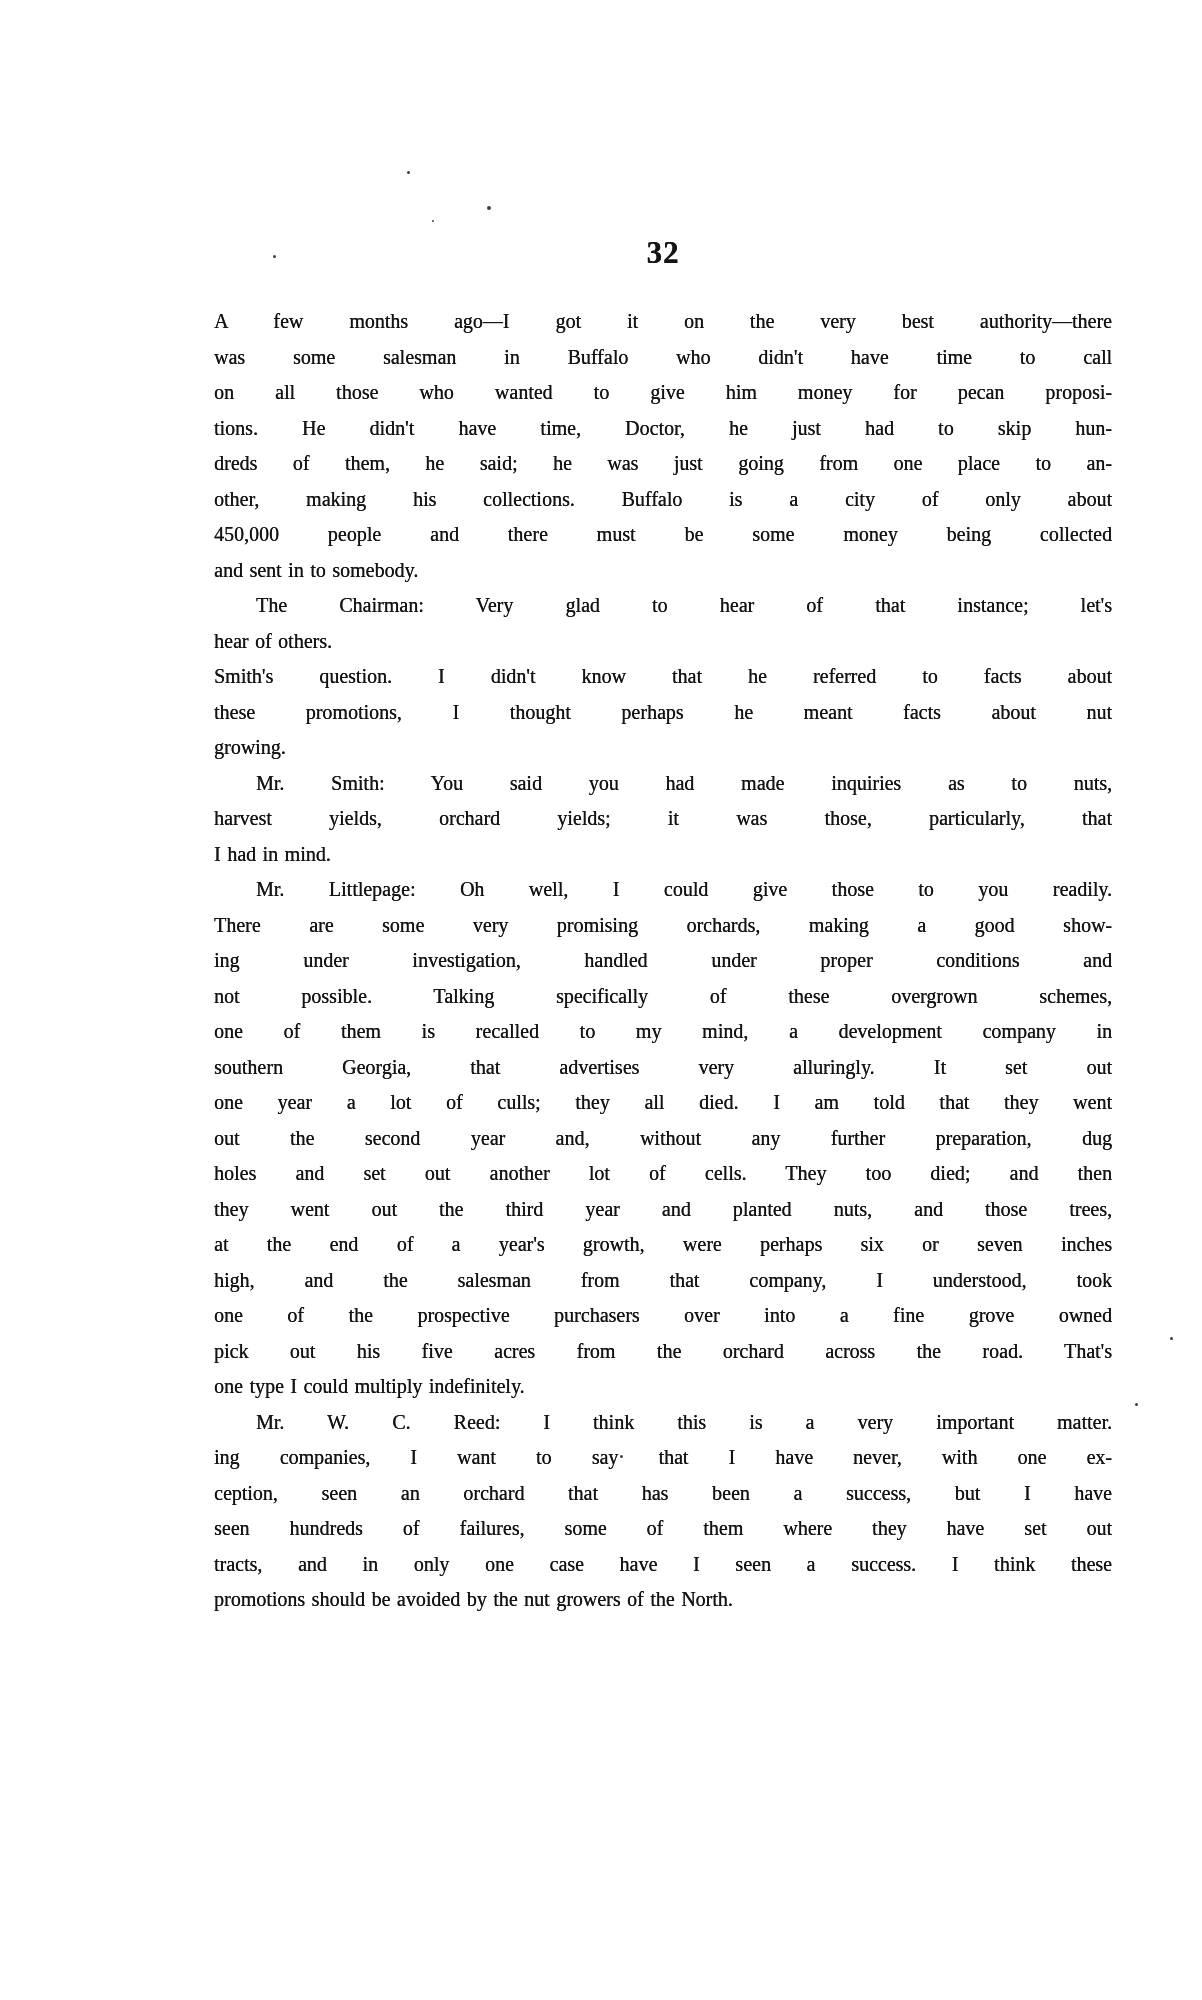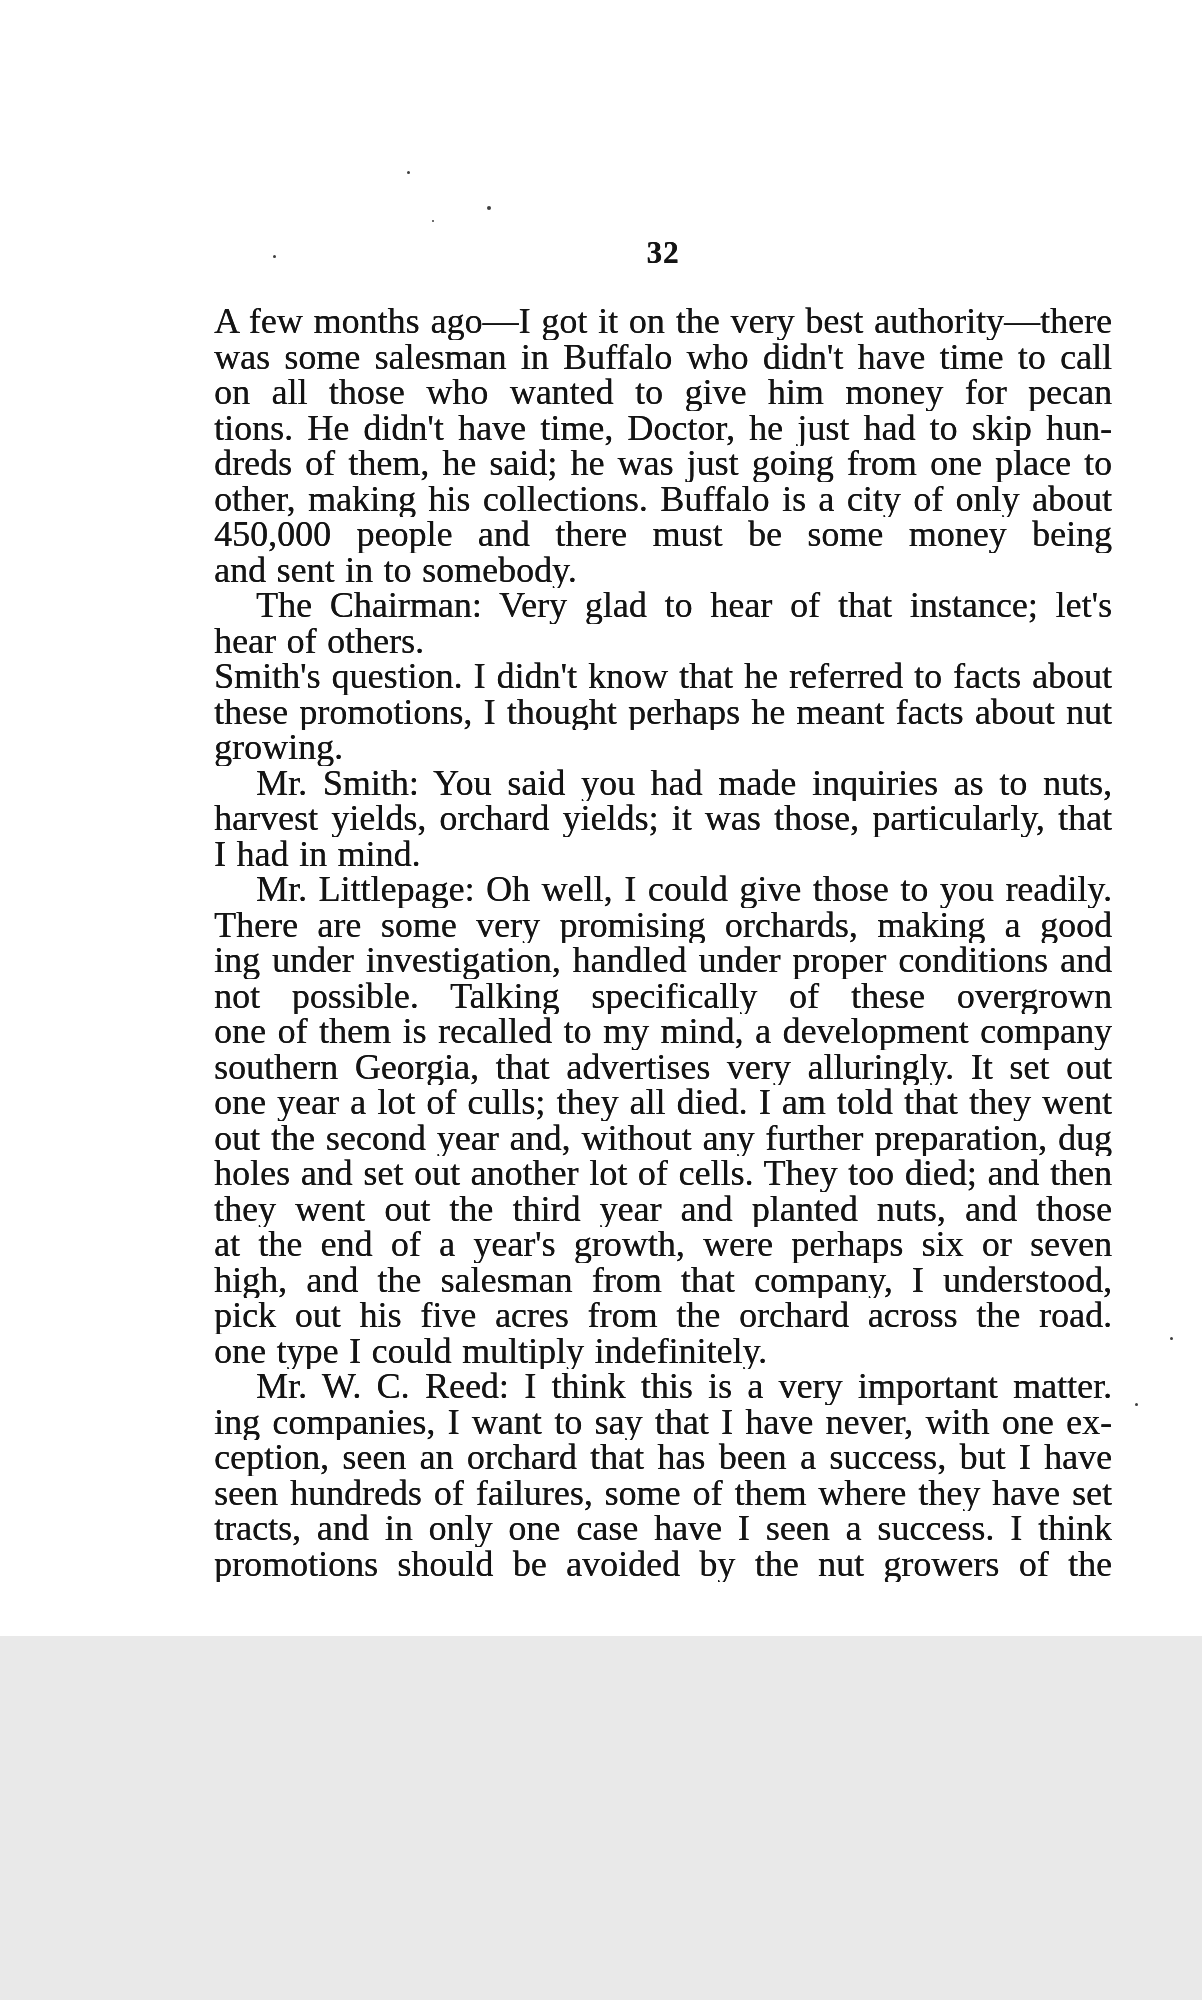--- a/index.html
+++ b/index.html
@@ -1,19 +1,19 @@
 <!DOCTYPE html>
 <html><head>
 <meta charset="utf-8">
 <style>
   html, body { margin: 0; padding: 0; background: #e9e9e9; }
   .page {
     position: relative;
     width: 1202px;
-    height: 1636px;
+    height: 2000px;
     background: #ffffff;
     font-family: "Liberation Serif", serif;
     color: #141414;
     overflow: hidden;
   }
   .page-number {
     position: absolute;
     top: 237px;
     left: 214px;
     width: 898px;
@@ -22,21 +22,21 @@
     font-weight: 700;
     letter-spacing: 1px;
     line-height: 1;
     text-shadow: 0.3px 0 0 currentColor;
   }
   .text-block {
     position: absolute;
     top: 304px;
     left: 214px;
     width: 898px;
-    font-size: 36px;
+    font-size: 20px;
     text-shadow: 0.25px 0 0 currentColor; 
   }
   .line {
     height: 35.5px;
     line-height: 35.5px;
     text-align: justify;
     text-align-last: justify;
     overflow: hidden;
     word-spacing: 1.5px;
   }
@@ -76,20 +76,21 @@
       <div class="line">ing under investigation, handled under proper conditions and</div>
       <div class="line">not possible. Talking specifically of these overgrown schemes,</div>
       <div class="line">one of them is recalled to my mind, a development company in</div>
       <div class="line">southern Georgia, that advertises very alluringly. It set out</div>
       <div class="line">one year a lot of culls; they all died. I am told that they went</div>
       <div class="line">out the second year and, without any further preparation, dug</div>
       <div class="line">holes and set out another lot of cells. They too died; and then</div>
       <div class="line">they went out the third year and planted nuts, and those trees,</div>
       <div class="line">at the end of a year's growth, were perhaps six or seven inches</div>
       <div class="line">high, and the salesman from that company, I understood, took</div>
+      <div class="line">one of the prospective purchasers over into a fine grove owned</div>
       <div class="line">pick out his five acres from the orchard across the road. That's</div>
       <div class="line last">one type I could multiply indefinitely.</div>
       <div class="line indent">Mr. W. C. Reed: I think this is a very important matter.</div>
       <div class="line">ing companies, I want to say that I have never, with one ex-</div>
       <div class="line">ception, seen an orchard that has been a success, but I have</div>
       <div class="line">seen hundreds of failures, some of them where they have set out</div>
       <div class="line">tracts, and in only one case have I seen a success. I think these</div>
       <div class="line last">promotions should be avoided by the nut growers of the North.</div>
     </div>
   <div id="artifacts">

